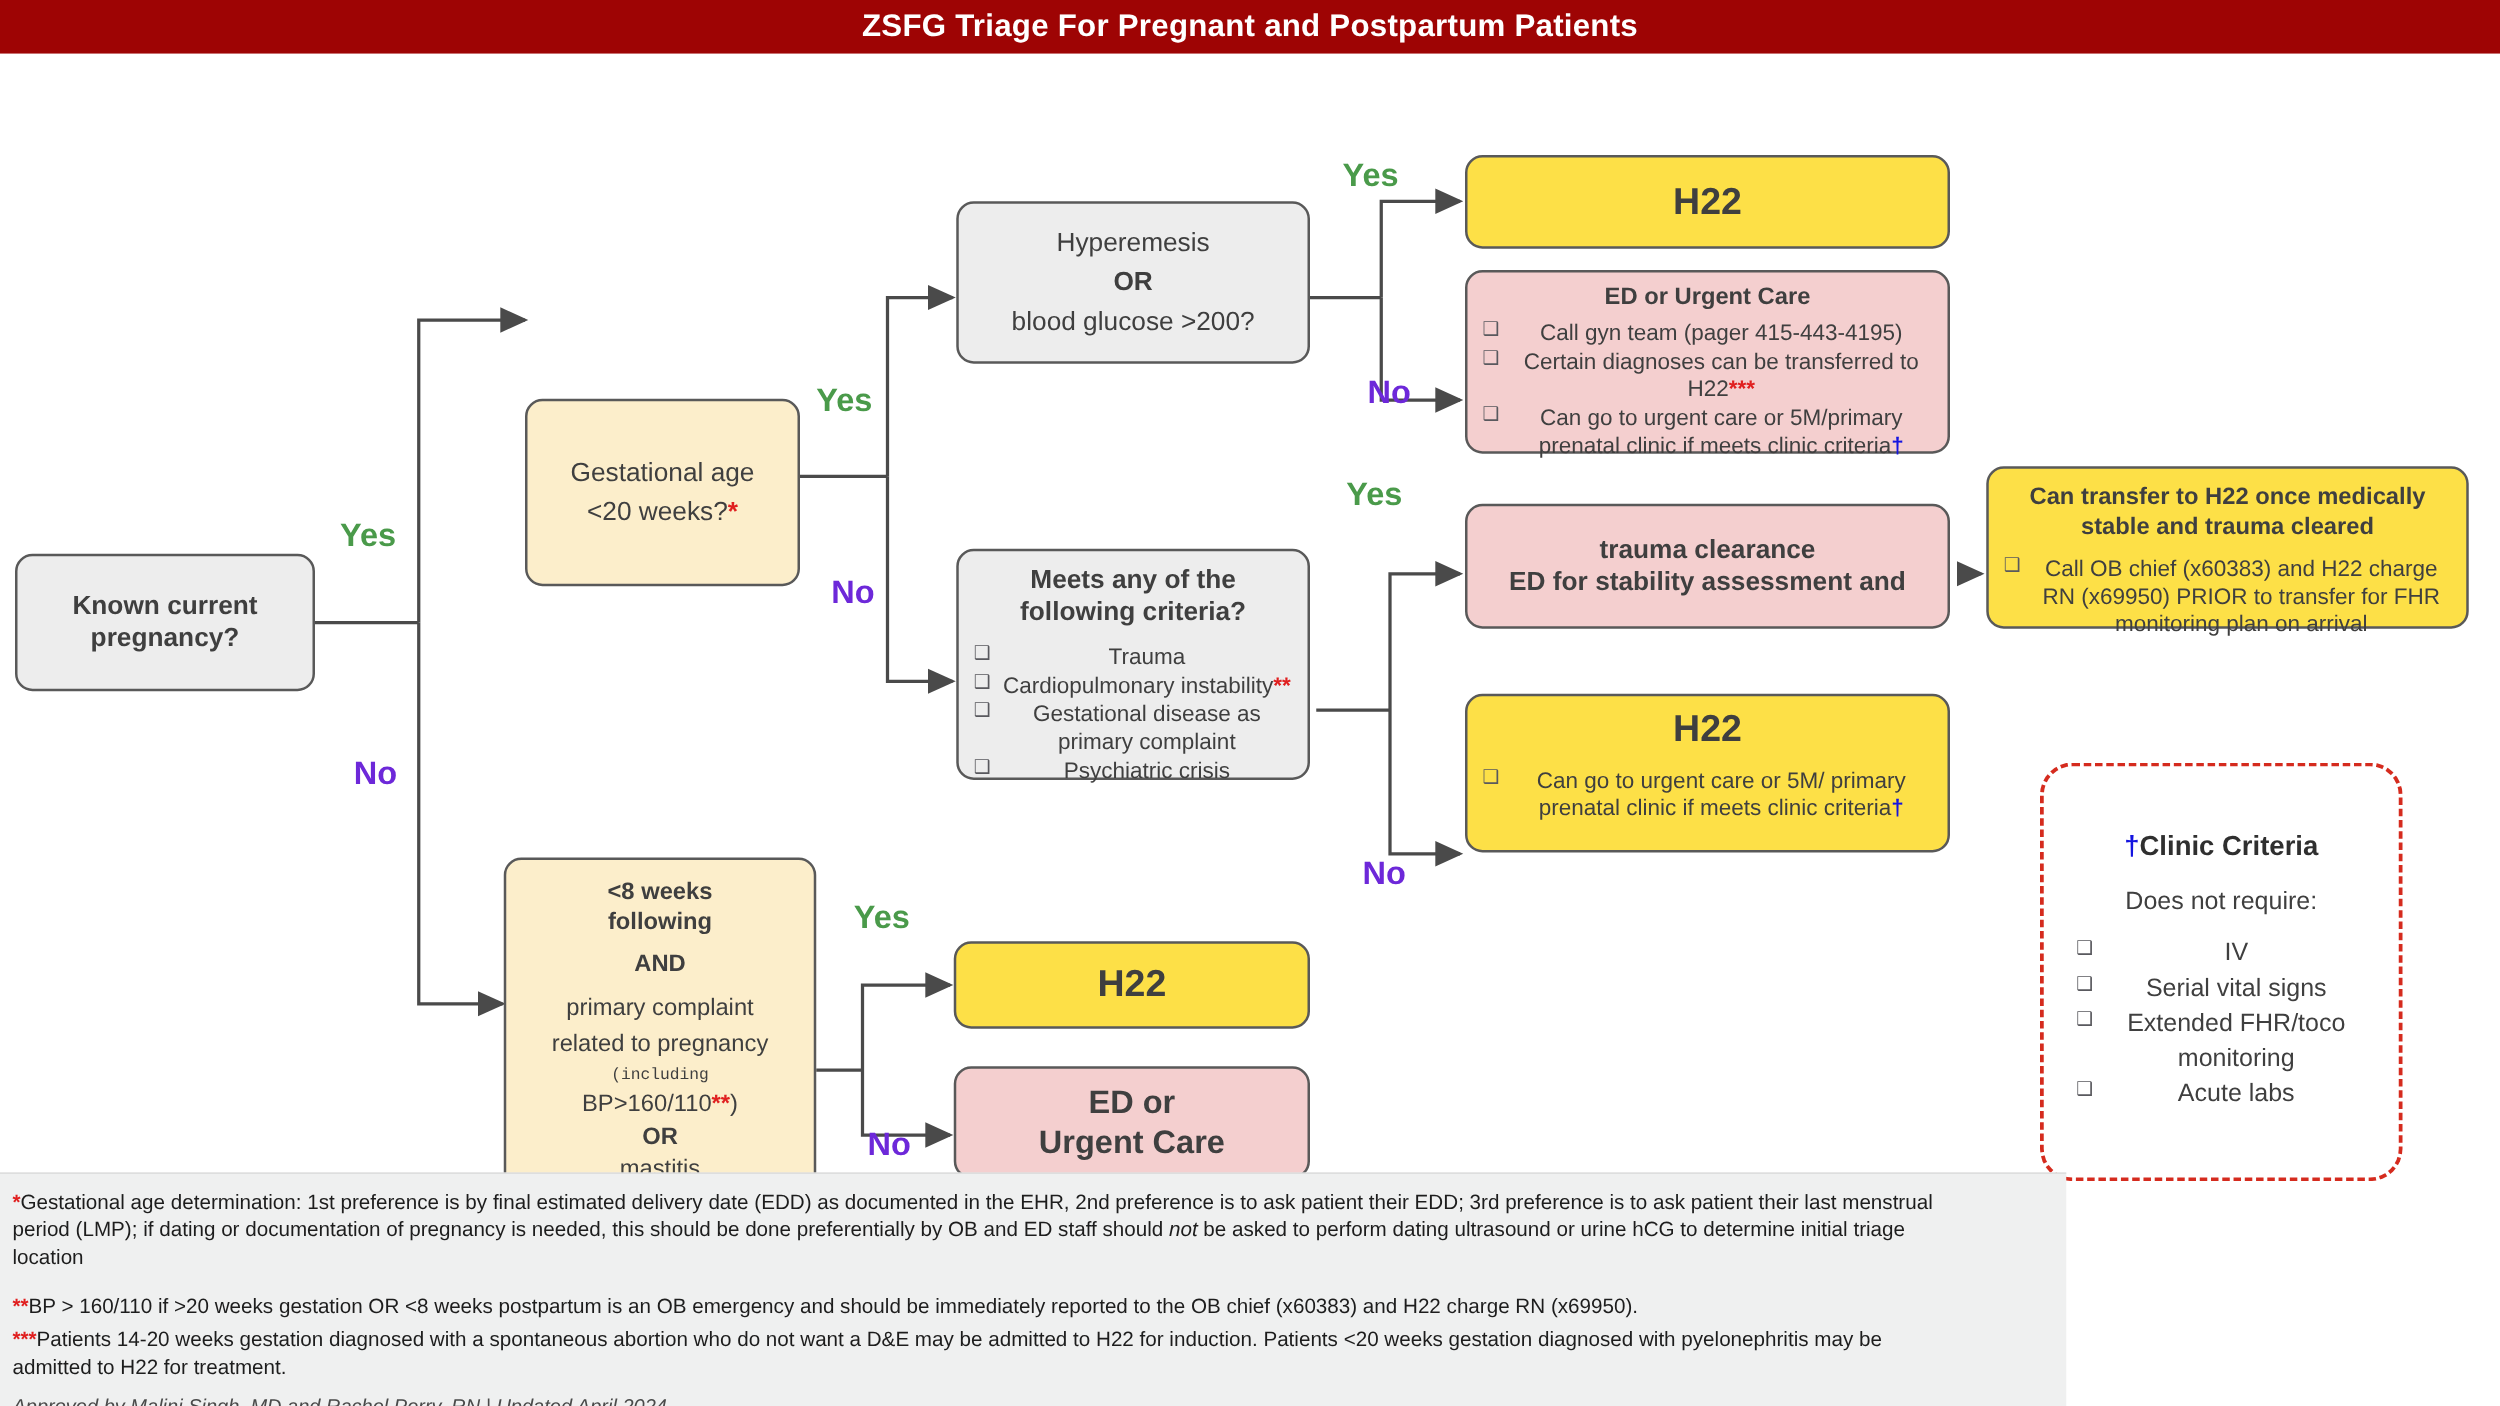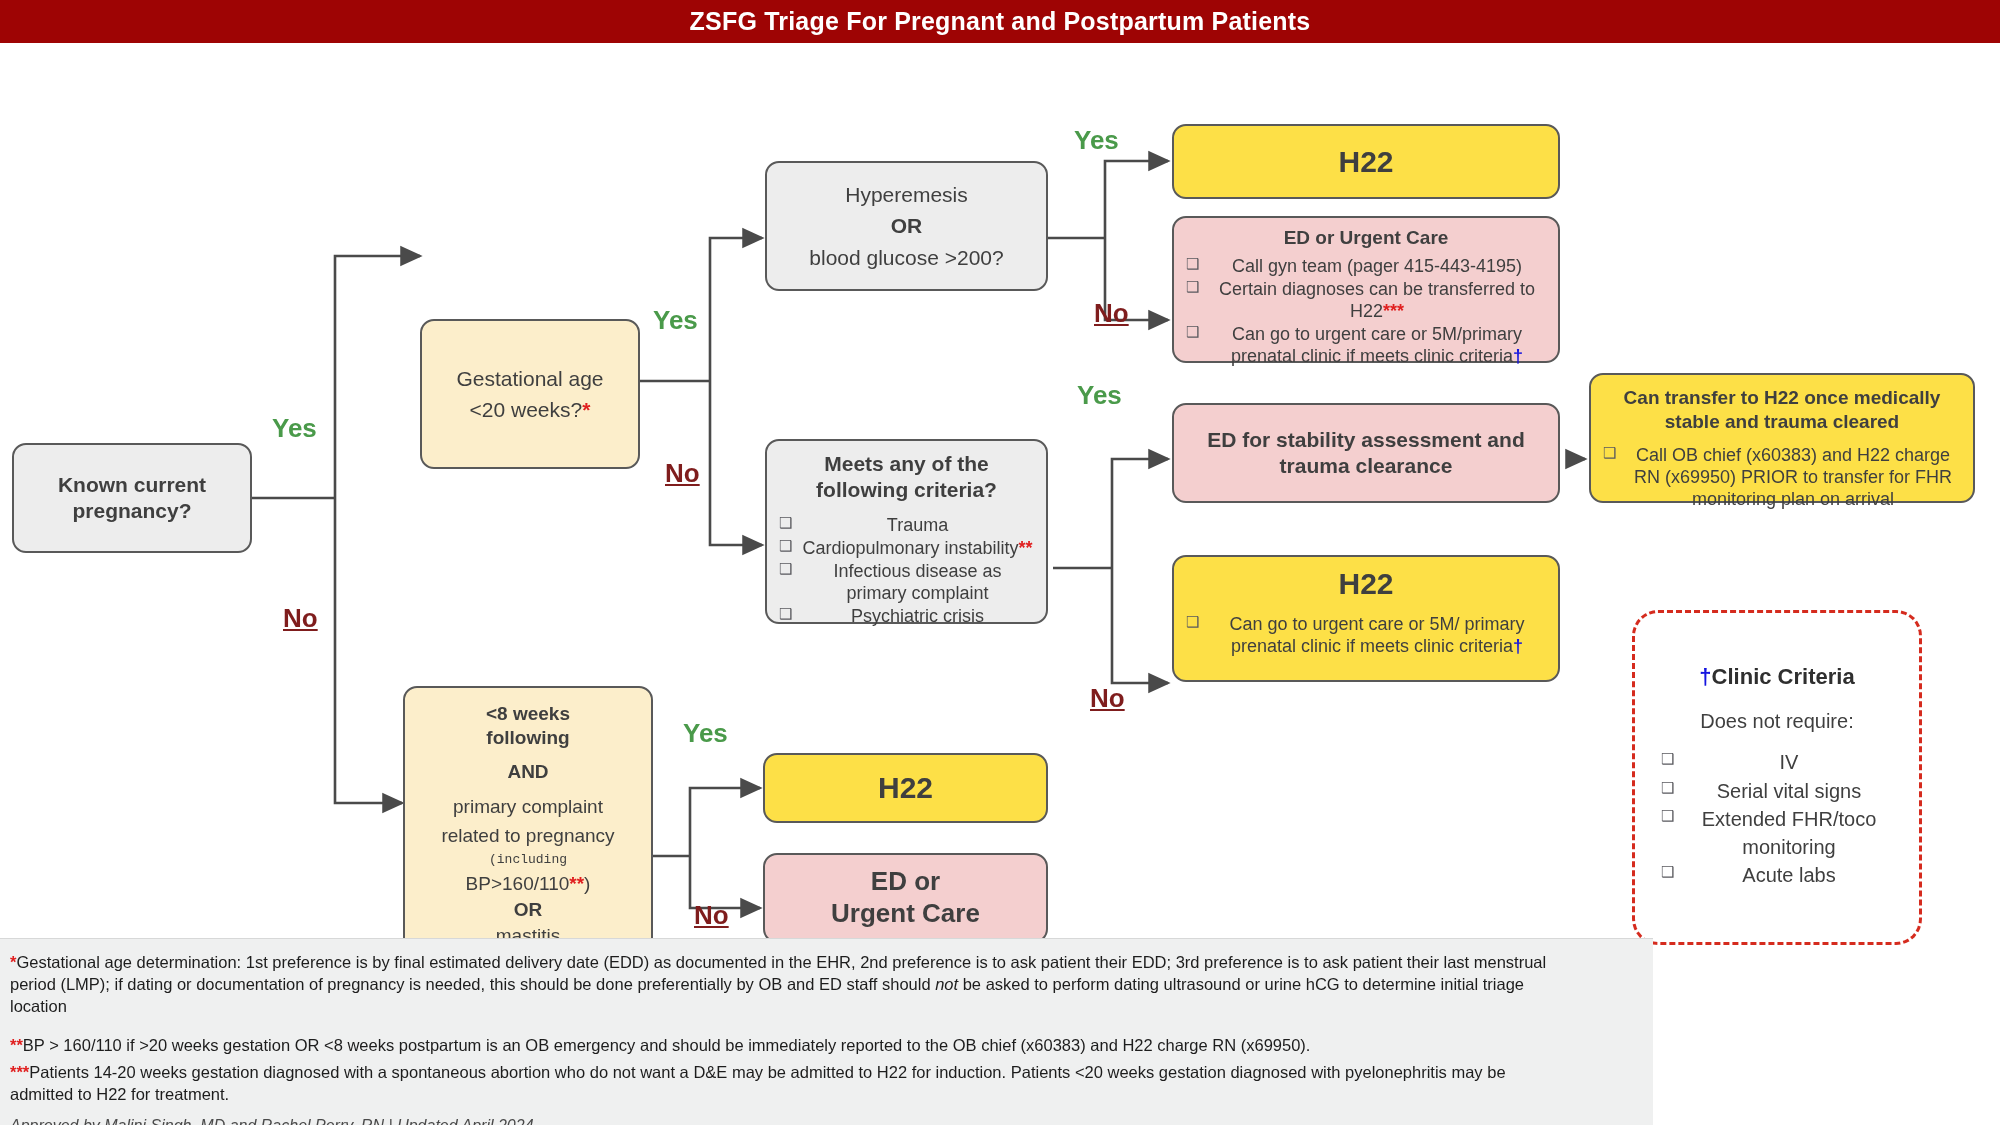--- a/index.html
+++ b/index.html
@@ -58,21 +58,21 @@
   ul.chk li:before {
     content:"\2751"; position:absolute; left:0; top:0;
     font-size:15px; color:#59595e;
   }
   .ast   { color:#e02020; font-weight:bold; }
   .dag   { color:#1414e0; font-weight:bold; }
 
   
   .elabel { position:absolute; font-weight:bold; font-size:26px; }
   .elabel.yes { color:#4a9a4a; }
-  .elabel.no  { color:#7f1d1d;text-decoration:underline; }
+  .elabel.no  { color:#6d28d9; }
 
   
   .dashbox {
     position:absolute;
     border:3px dashed #d52b1e;
     border-radius:26px;
     background:#ffffff;
     display:flex; flex-direction:column; justify-content:center;
     padding:14px 26px;
   }
@@ -171,30 +171,30 @@
       <li><span>Can go to urgent care or 5M/primary prenatal clinic if meets clinic criteria</span><span class="dag">†</span></li>
     </ul>
   </div>
 
   <div class="node gray" style="left:765px; top:396px; width:283px; height:185px; justify-content:flex-start; padding-top:10px;">
     <div class="n-head" style="font-size:21px;">Meets any of the</div>
     <div class="n-head" style="font-size:21px;">following criteria?</div>
     <ul class="chk" style="margin-top:10px;">
       <li><span>Trauma</span></li>
       <li><span>Cardiopulmonary instability</span><span class="ast">**</span></li>
-      <li><span>Infectious disease as primary  complaint</span></li>
+      <li><span>Gestational disease as primary  complaint</span></li>
       <li><span>Psychiatric  crisis</span></li>
     </ul>
   </div>
   <div class="elabel yes" style="left:1077px; top:337px;">Yes</div>
   <div class="elabel no" style="left:1090px; top:640px;">No</div>
 
   <div class="node pink" style="left:1172px; top:360px; width:388px; height:100px;">
+    <div class="n-title">trauma clearance</div>
     <div class="n-title">ED for stability assessment  and</div>
-    <div class="n-title">trauma clearance</div>
   </div>
 
   <div class="node green" style="left:1589px; top:330px; width:386px; height:130px; justify-content:flex-start; padding-top:11px;">
     <div class="n-head">Can transfer  to H22 once medically</div>
     <div class="n-head">stable and trauma  cleared</div>
     <ul class="chk" style="margin-top:10px;">
       <li><span>Call OB chief (x60383) and H22 charge RN (x69950) PRIOR to transfer for FHR monitoring plan on arrival</span></li>
     </ul>
   </div>
 

